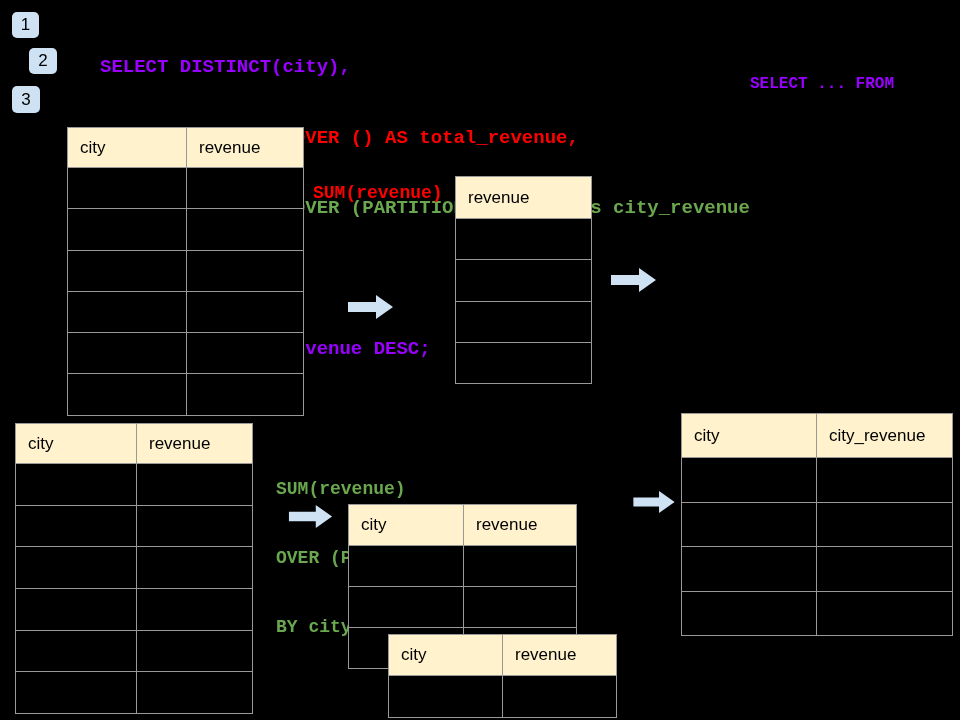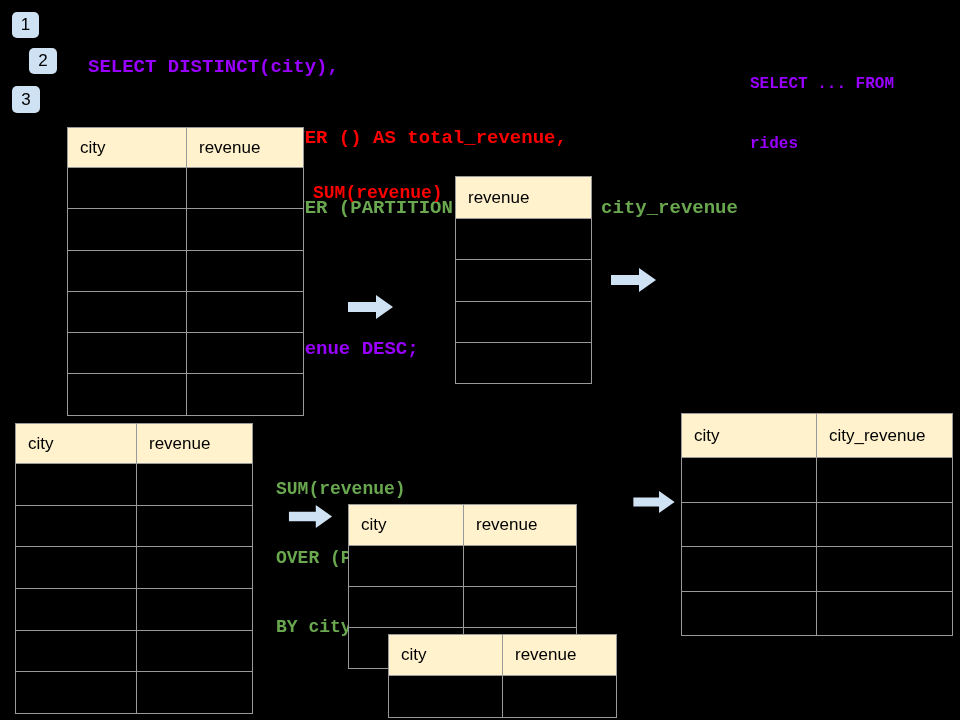--- a/index.html
+++ b/index.html
@@ -18,21 +18,21 @@
   .slide{position:absolute;left:0;top:0;width:960px;height:720px;background:var(--background);}
 
   
   .badge{position:absolute;background:var(--badge-fill);border-radius:5px;color:#000;
          font:17px "Liberation Sans",sans-serif;display:flex;align-items:center;justify-content:center;}
   .badge-1{left:12px;top:12px;width:27px;height:26px;}
   .badge-2{left:29px;top:48px;width:28px;height:26px;}
   .badge-3{left:12px;top:86px;width:28px;height:27px;}
 
   
-  .code-block{position:absolute;left:88px;top:9px;font:bold 19px "Liberation Mono",monospace;
+  .code-block{position:absolute;left:100px;top:9px;font:bold 19px "Liberation Mono",monospace;
               line-height:23.5px;white-space:pre;}
   .code-line{white-space:pre;}
 
   .corner-note{position:absolute;left:750px;top:34px;font:bold 16px "Liberation Mono",monospace;
                line-height:20px;white-space:pre;}
 
   .annotation{position:absolute;font:bold 18px "Liberation Mono",monospace;line-height:23px;white-space:pre;}
   .annotation-total{left:313px;top:136px;}
   .annotation-partition{left:276px;top:432px;}
 
@@ -92,21 +92,20 @@
   <div class="code-block">
     <div class="code-line" style="color: rgb(153, 0, 255);">SELECT DISTINCT(city),</div>
     <div class="code-line" style="color: rgb(255, 0, 0);">    SUM(revenue) OVER () AS total_revenue,</div>
     <div class="code-line" style="color: rgb(106, 168, 79);">    SUM(revenue) OVER (PARTITION BY city) as city_revenue</div>
     <div class="code-line" style="color: rgb(153, 0, 255);">  FROM rides</div>
     <div class="code-line" style="color: rgb(153, 0, 255);">  ORDER by city_revenue DESC;</div>
   </div>
 
   <div class="corner-note" style="color: rgb(153, 0, 255);">
     <div>SELECT ... FROM</div>
-    <div>rides</div>
   </div>
 
   <div class="annotation annotation-total" style="color: rgb(255, 0, 0);">
     <div>SUM(revenue)</div>
   </div>
 
   <div class="annotation annotation-partition" style="color: rgb(106, 168, 79);">
     <div>SUM(revenue)</div>
     <div>OVER (PARTITION</div>
     <div>BY city)</div>

